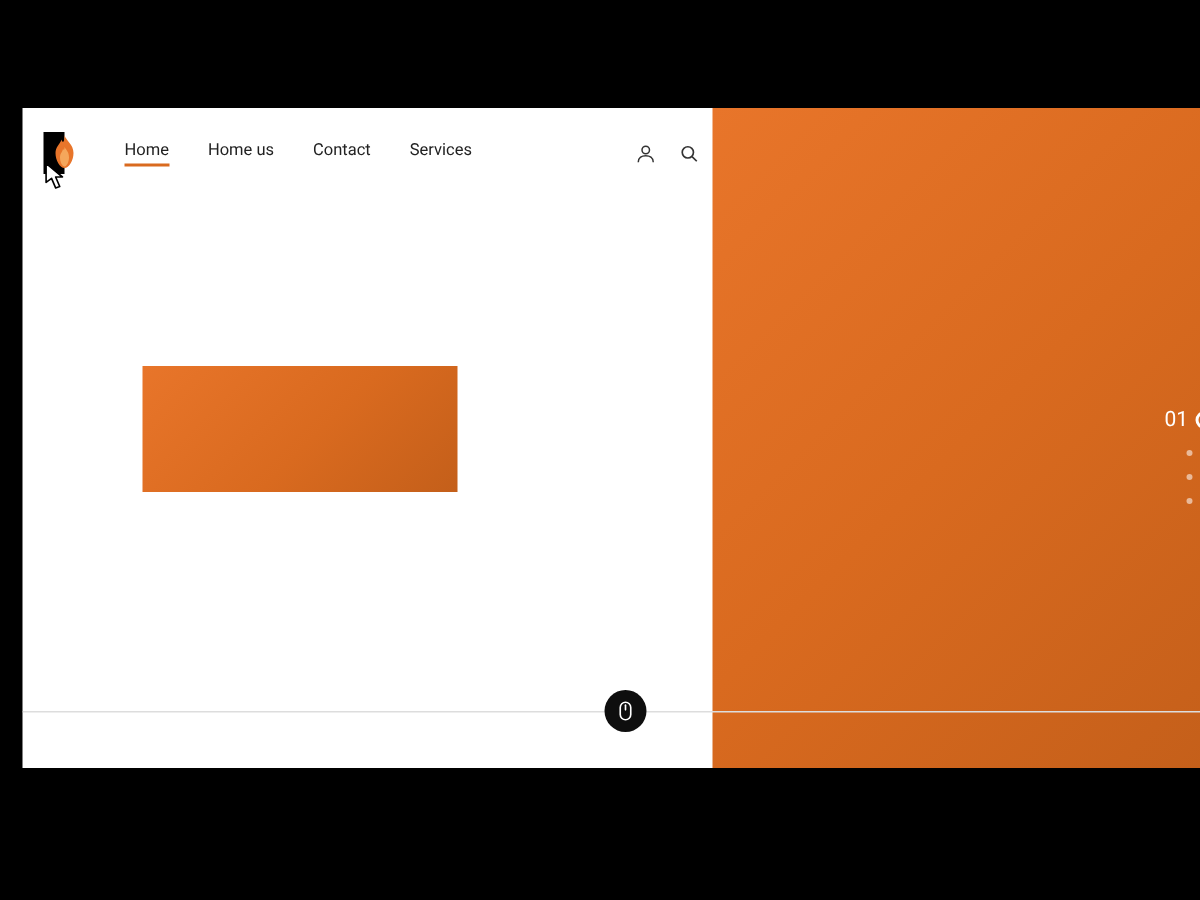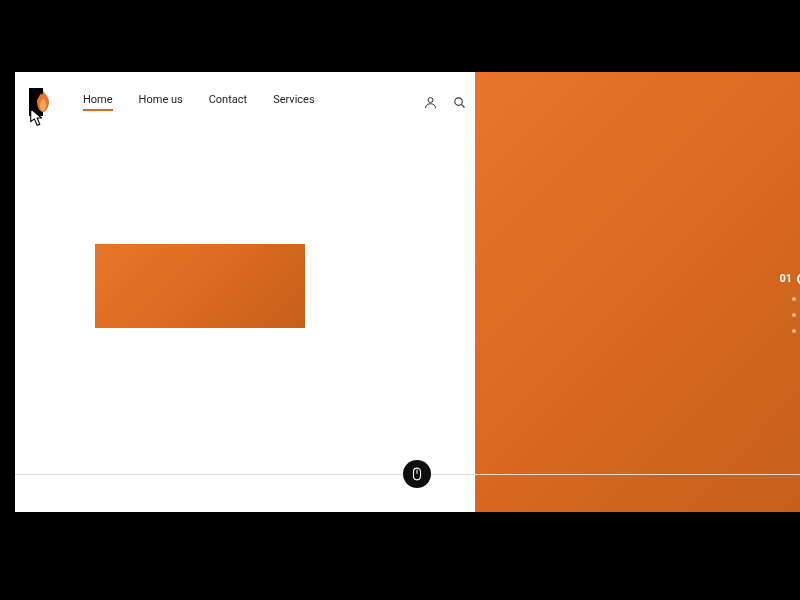--- a/index.html
+++ b/index.html
@@ -146,22 +146,22 @@
       gap: 12px;
       z-index: 20;
     }
     .pager-active {
       display: flex;
       align-items: center;
       gap: 5px;
     }
     .pager-label {
       color: #fff;
-      font-size: 11px;
-      font-weight: 700;
+      font-size: 14px;
+      font-weight: 400;
     }
     .pager-ring {
       width: 12px;
       height: 12px;
       border: 2px solid #fff;
       border-radius: 50%;
       display: flex;
       align-items: center;
       justify-content: center;
     }

